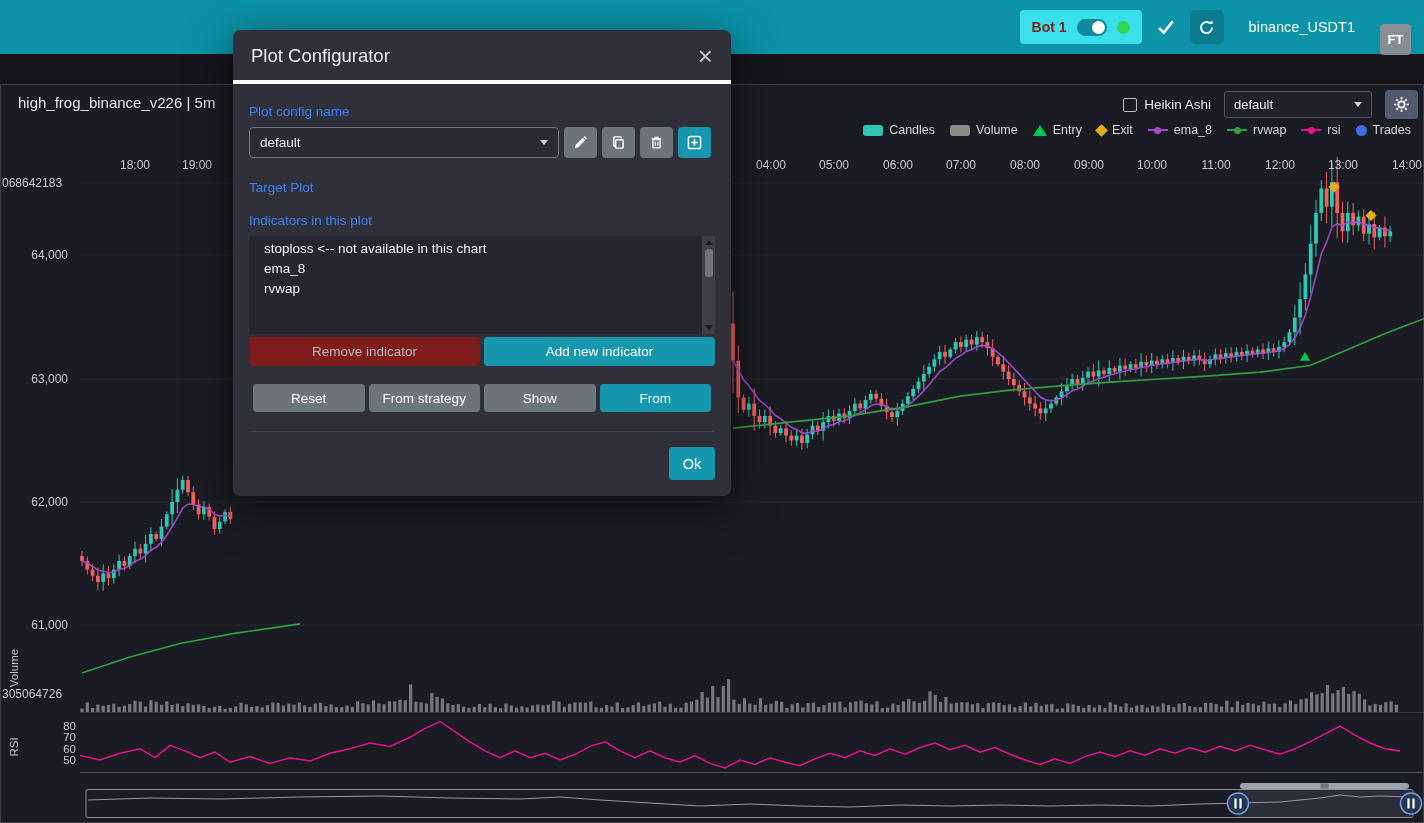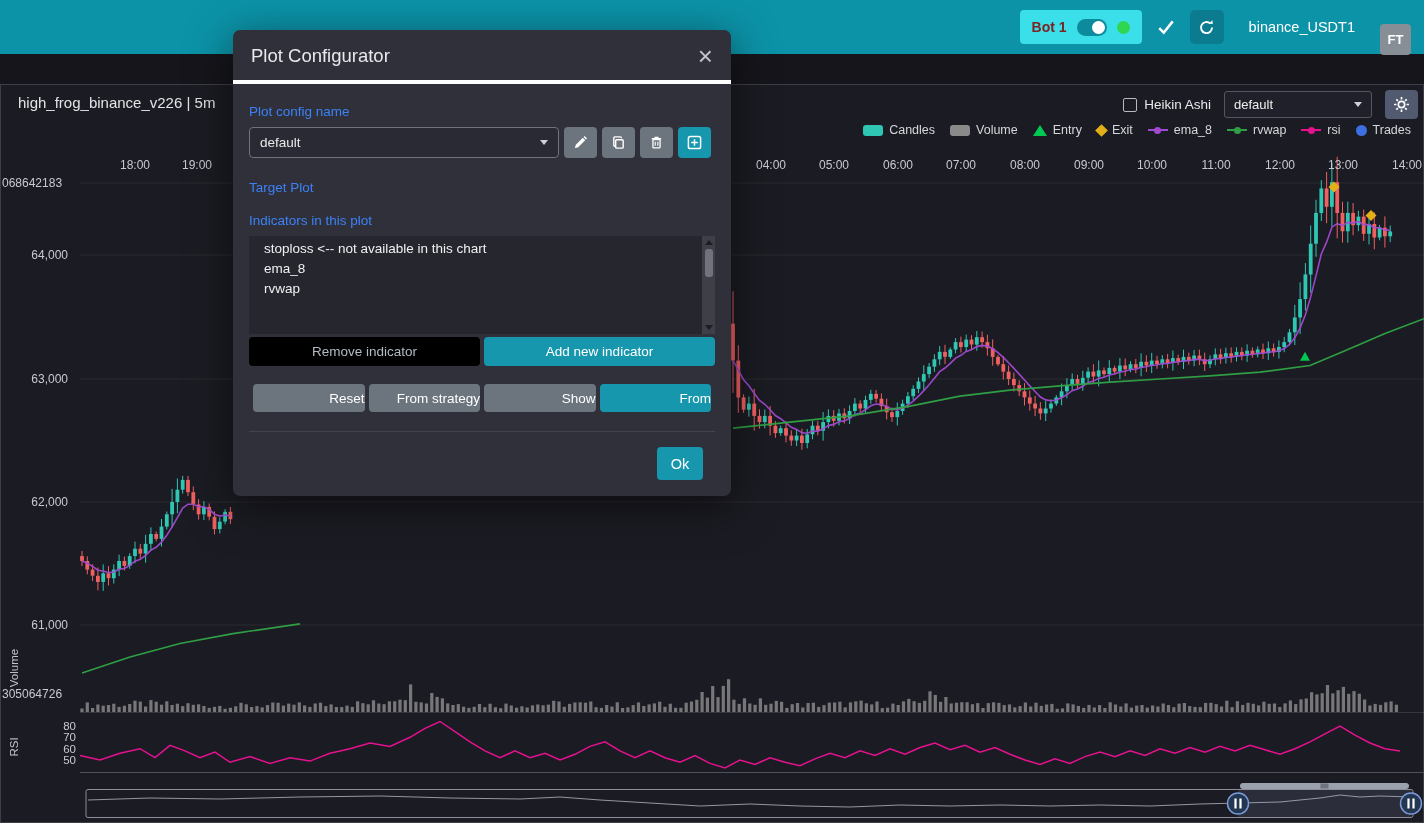--- a/index.html
+++ b/index.html
@@ -82,27 +82,27 @@
                    border-right:4px solid transparent; border-top:5px solid #1c1c24; }
   .rail-thumb { position:absolute; left:2.5px; width:8px; background:#72727c; border-radius:3px; }
   .thumb-full { top:13px; bottom:13px; }
   .thumb-top { top:13px; height:28px; }
   .add-plot-btn { width:31px; height:30px; }
   .indicators-label { margin:18px 0 8px; }
   .btn { height:29px; border:none; border-radius:4px; font-size:13.5px; color:#fff; cursor:pointer;
          font-family:"Liberation Sans", sans-serif; }
   .btn.gray { background:#6c757d; }
   .btn.teal { background:#1697ae; }
-  .btn.muted { background:#000000; color:#b4bbc0; }
+  .btn.muted { background:#7f1d1d; color:#b4bbc0; }
   .btn-row-1 { display:flex; gap:4px; margin-top:3px; }
   .btn-row-1 .btn { flex:1; }
   .btn-row-2 { display:flex; gap:4px; margin-top:18px; padding:0 4px; }
-  .btn-row-2 .btn { flex:1; height:28px;text-align:right; }
+  .btn-row-2 .btn { flex:1; height:28px; }
   .modal-divider { border-top:1px solid #43434d; margin-top:19px; }
-  .modal-footer { display:flex; justify-content:flex-end; padding:15px 28px 16px; }
+  .modal-footer { display:flex; justify-content:flex-end; padding:15px 16px 16px; }
   .ok-btn { width:46px; height:33px; font-size:14.5px; }
 </style>
 </head>
 <body>
 
 <div id="root">
 
   <div class="chart-frame"></div>
 
   <svg id="chart-svg" width="1424" height="823">

